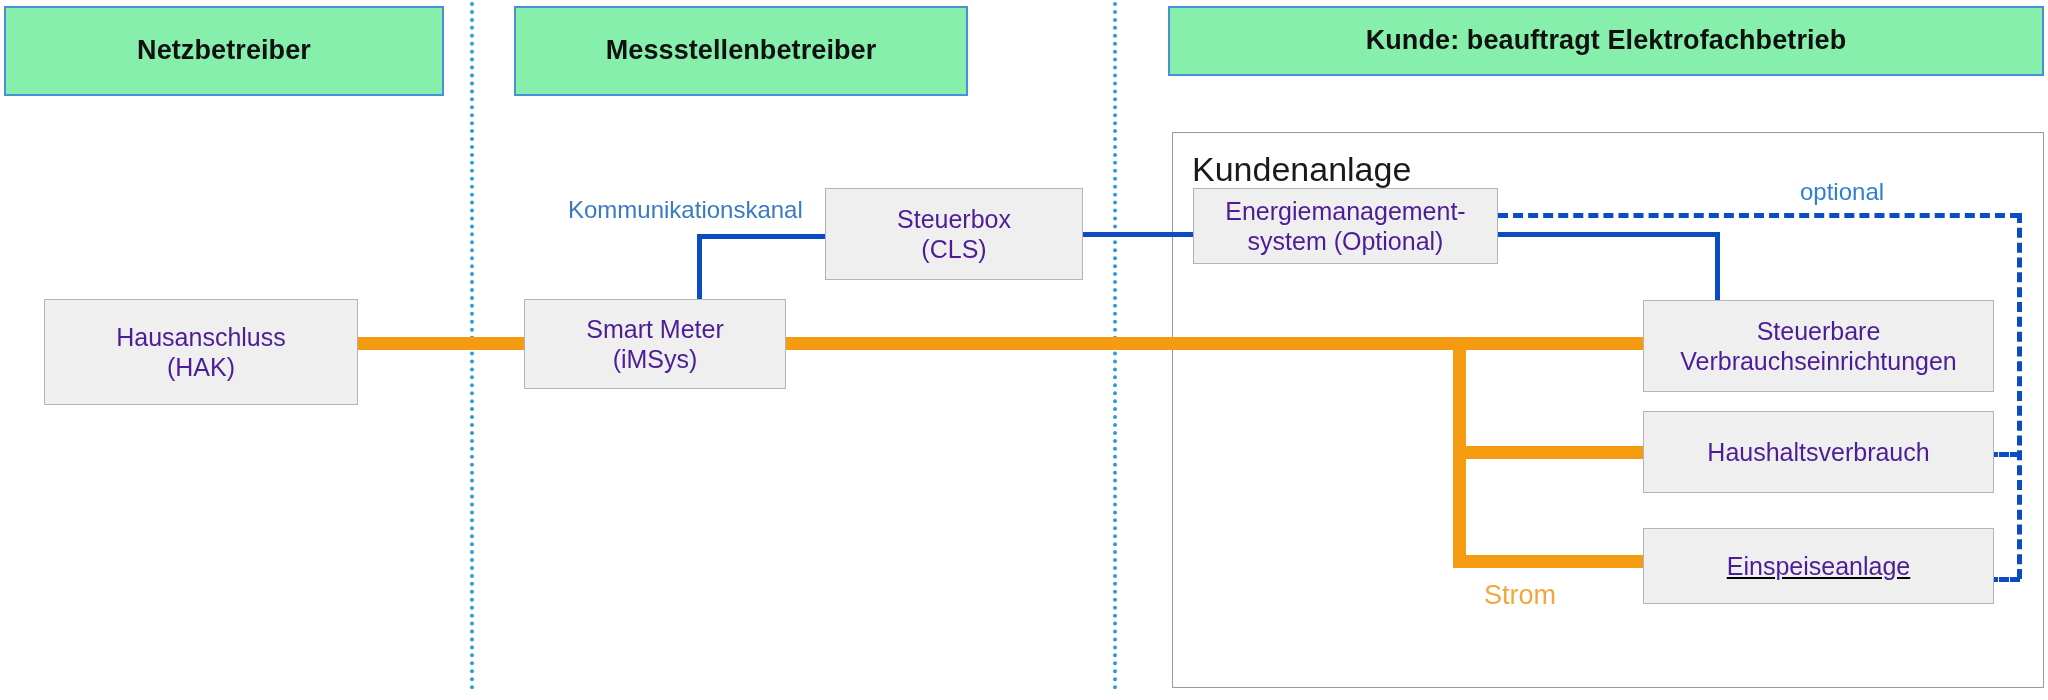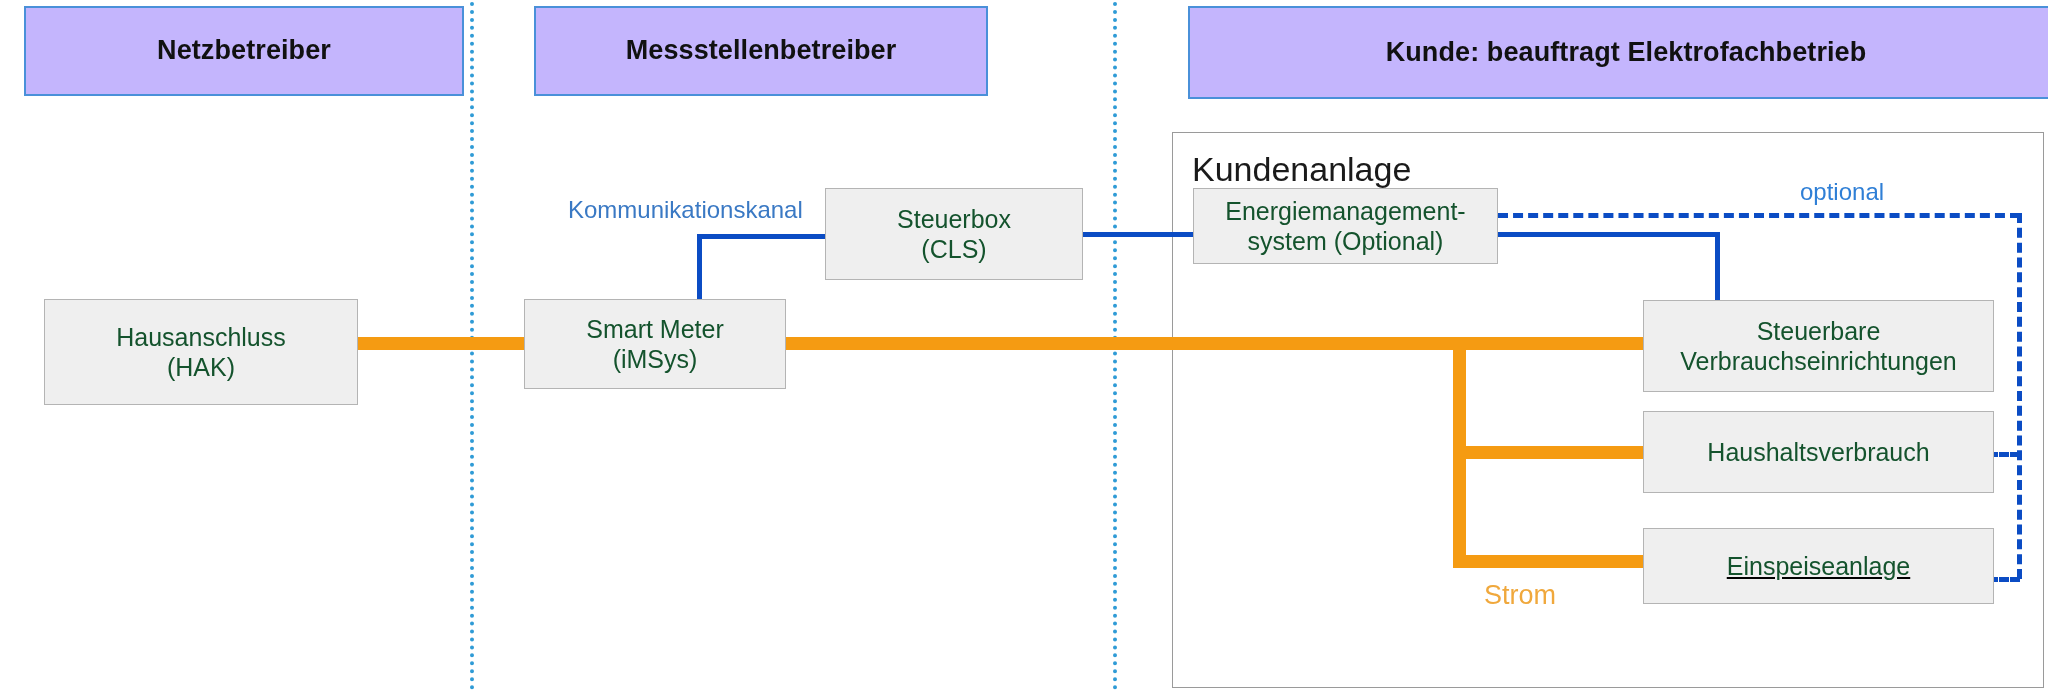--- a/index.html
+++ b/index.html
@@ -13,27 +13,26 @@
     width:2048px;
     height:700px;
     background:#ffffff;
     overflow:hidden;
   }
 
   
   .role-box{
     position:absolute;
     box-sizing:border-box;
-    background:#c4b5fd;
+    background:#86efac;
     border:2px solid #4a90d9;
     display:flex;
     align-items:center;
     justify-content:center;
     text-align:center;
-    margin-left:20px;
   }
   .role-box .role-label{
     font-weight:bold;
     font-size:27px;
     color:#111111;
     letter-spacing:.1px;
     line-height:1.1;
   }
 
   
@@ -50,21 +49,21 @@
     background:#efefef;
     border:1px solid #b4b4b4;
     display:flex;
     align-items:center;
     justify-content:center;
     text-align:center;
     z-index:6;
   }
   .node .node-label{
     font-size:25px;
-    color:#14532d;
+    color:#4c1d95;
     line-height:1.22;
     padding:0 8px;
   }
 
   
   .container-box{
     position:absolute;
     box-sizing:border-box;
     background:#ffffff;
     border:1px solid #9a9a9a;
@@ -113,21 +112,21 @@
 <div id="stage">
 
   <div class="role-box" style="left:4px;  top:6px;  width:440px; height:90px;">
     <span class="role-label">Netzbetreiber</span>
   </div>
 
   <div class="role-box" style="left:514px; top:6px;  width:454px; height:90px;">
     <span class="role-label">Messstellenbetreiber</span>
   </div>
 
-  <div class="role-box" style="left:1168px;top:6px;  width:876px; height:93px;">
+  <div class="role-box" style="left:1168px;top:6px;  width:876px; height:70px;">
     <span class="role-label">Kunde: beauftragt Elektrofachbetrieb</span>
   </div>
 
   <div class="lane-sep" style="left:470px;  top:2px;  height:688px;"></div>
   <div class="lane-sep" style="left:1113px; top:2px;  height:688px;"></div>
 
   <div class="container-box" style="left:1172px; top:132px; width:872px; height:556px;"></div>
   <div class="container-title" style="left:1192px; top:150px;">Kundenanlage</div>
 
   <div class="wire wire-power" style="left:358px; top:337px; width:166px; height:13px;"></div>

